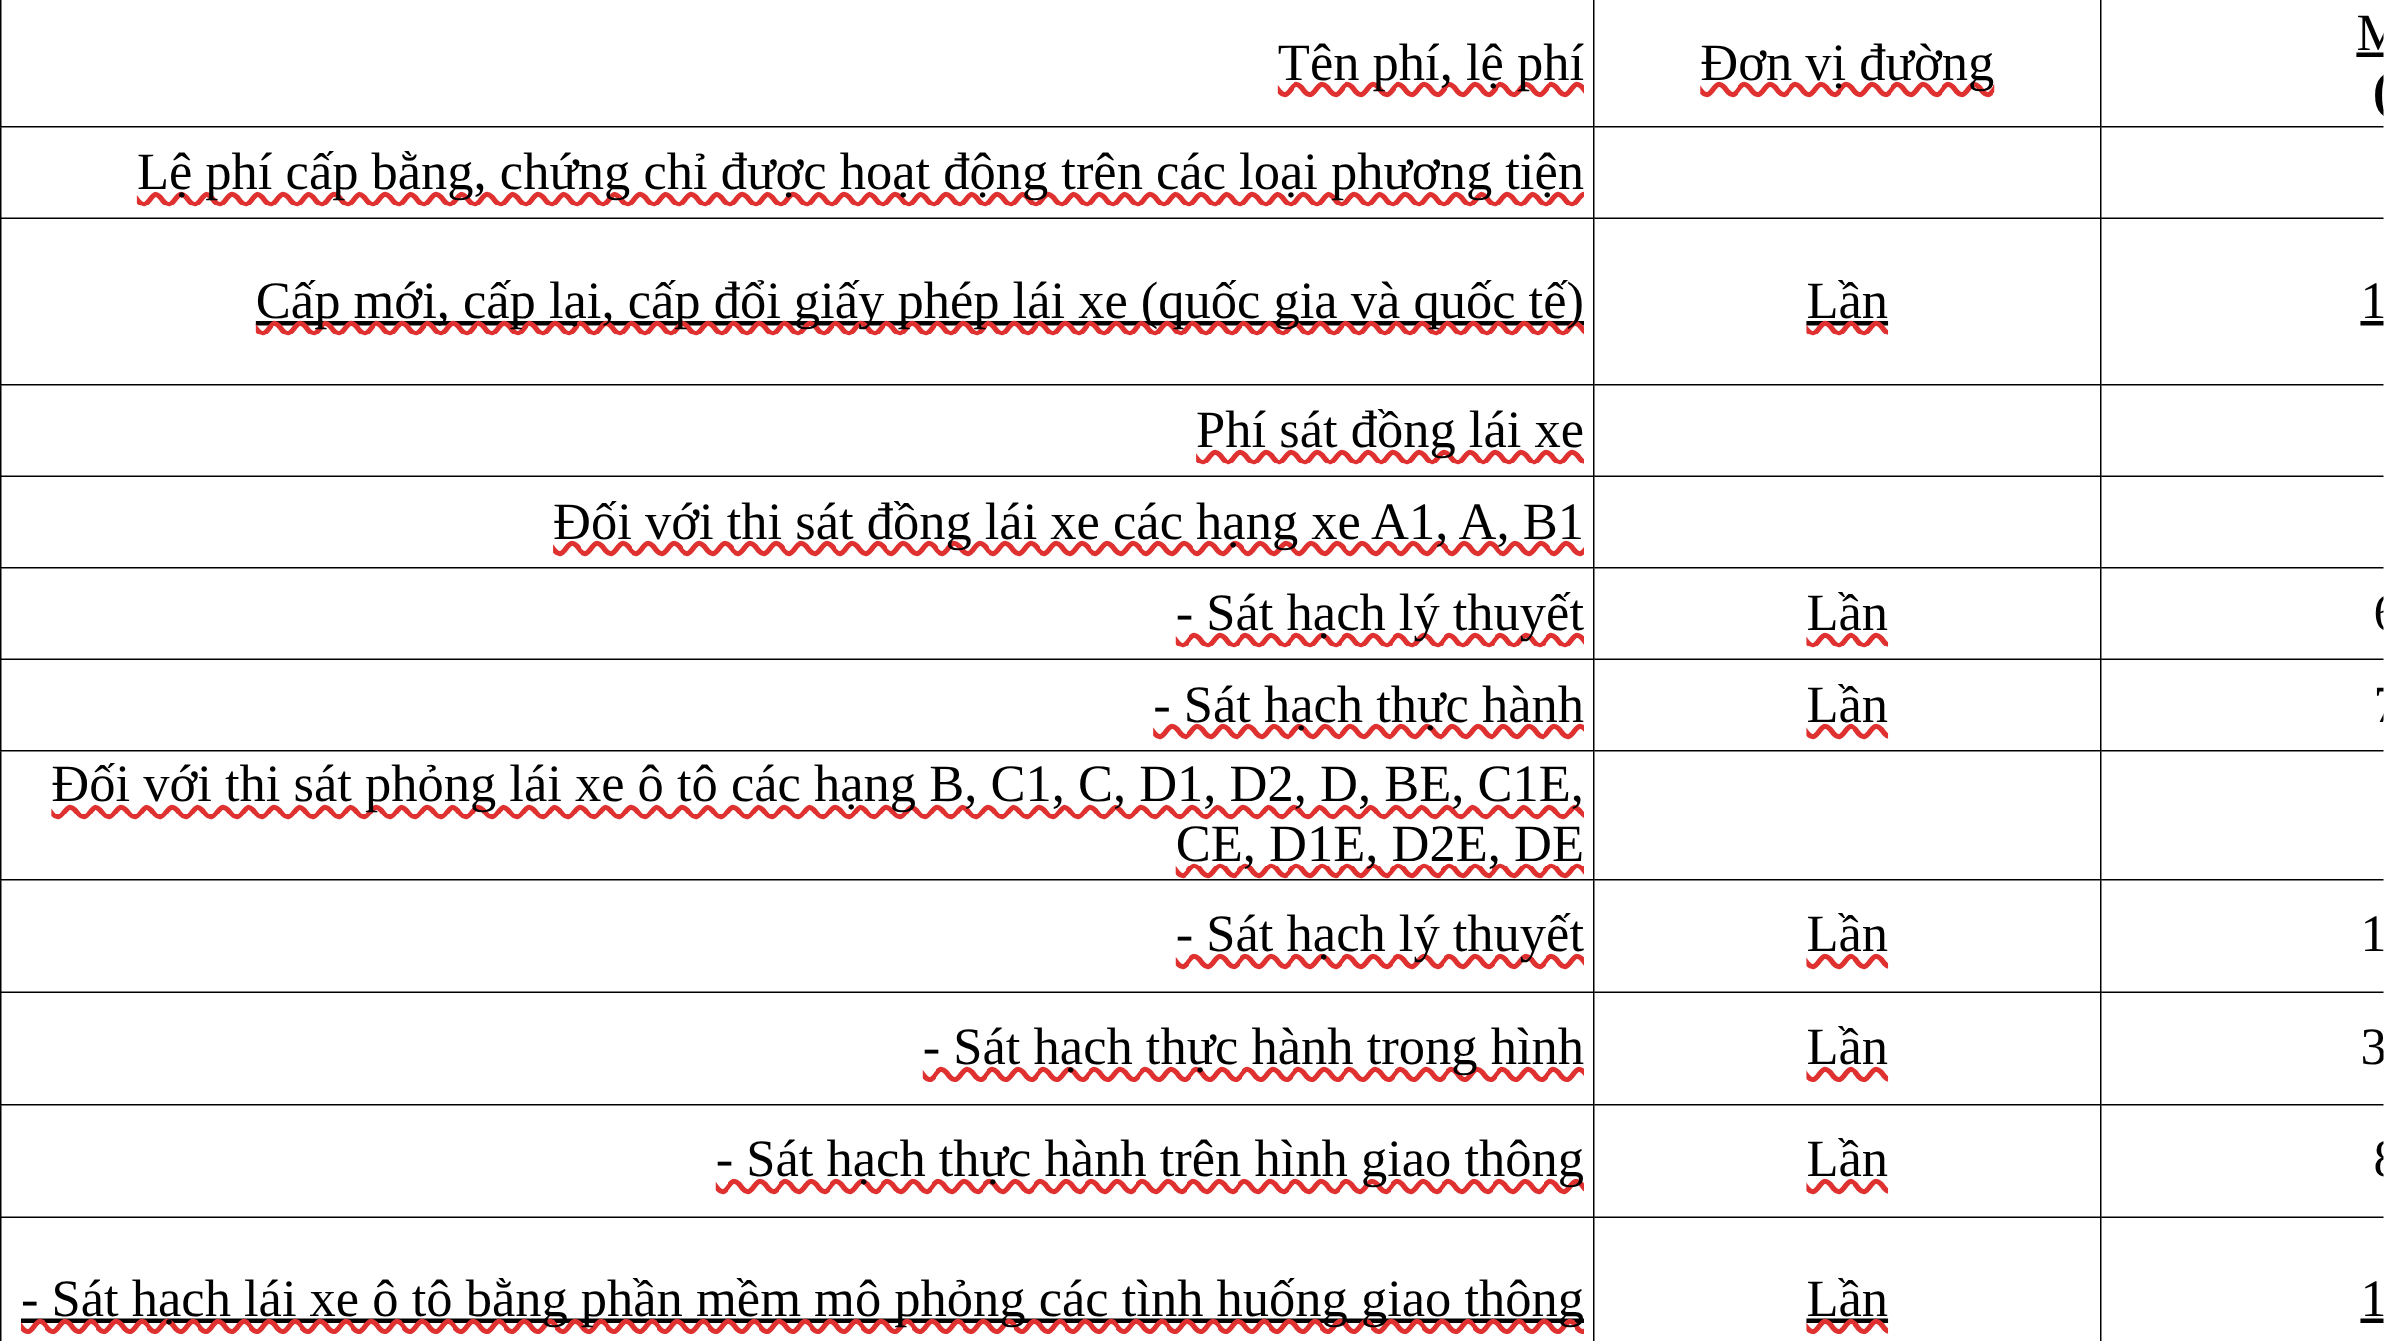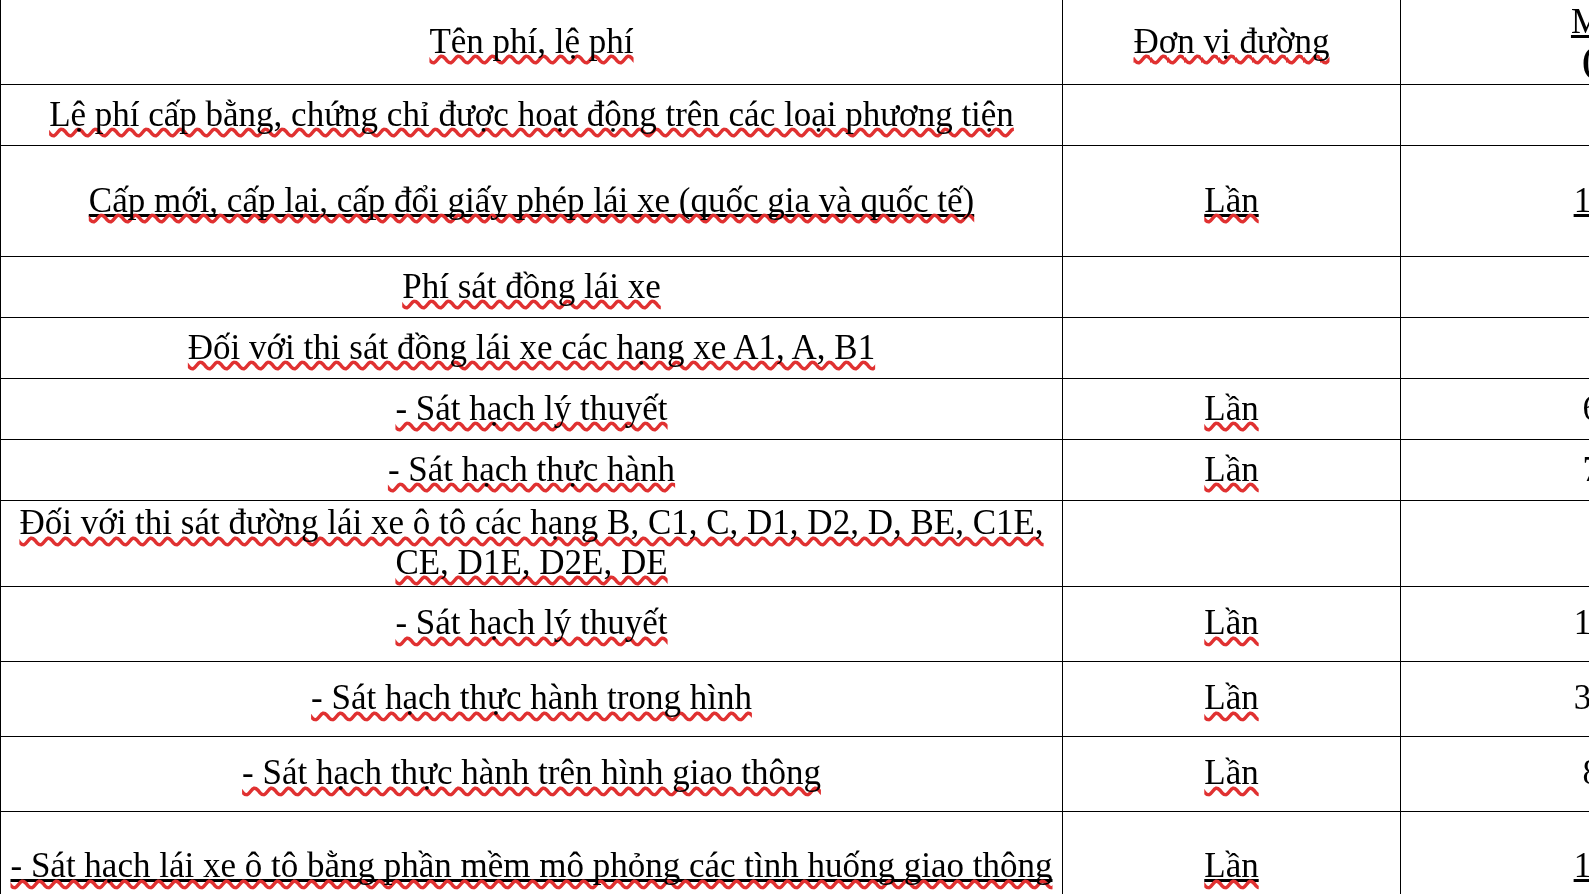--- a/index.html
+++ b/index.html
@@ -64,21 +64,21 @@
     font-weight: bold;
   }
 
   
   .section td.name {
     font-weight: normal;
   }
 
   
   td.name {
-    text-align: center;
+    text-align: right;
   }
   td.unit {
     text-align: center;
   }
   td.amount {
     text-align: center;
   }
 
   .tall td { height: 104px; text-decoration: underline; }
   .short td { height: 54px; }
@@ -170,21 +170,21 @@
           <span class="sp">- Sát hạch thực hành</span>
         </td>
         <td class="unit">
           <span class="sp">Lần</span>
         </td>
         <td class="amount">70.000</td>
       </tr>
 
       <tr class="short">
         <td class="name">
-          <span class="sp">Đối với thi sát đường lái xe ô tô các hạng B, C1, C, D1, D2, D, BE, C1E, CE, D1E, D2E, DE</span>
+          <span class="sp">Đối với thi sát phỏng lái xe ô tô các hạng B, C1, C, D1, D2, D, BE, C1E, CE, D1E, D2E, DE</span>
         </td>
         <td class="unit"></td>
         <td class="amount"></td>
       </tr>
 
       <tr class="mid">
         <td class="name">
           <span class="sp">- Sát hạch lý thuyết</span>
         </td>
         <td class="unit">

